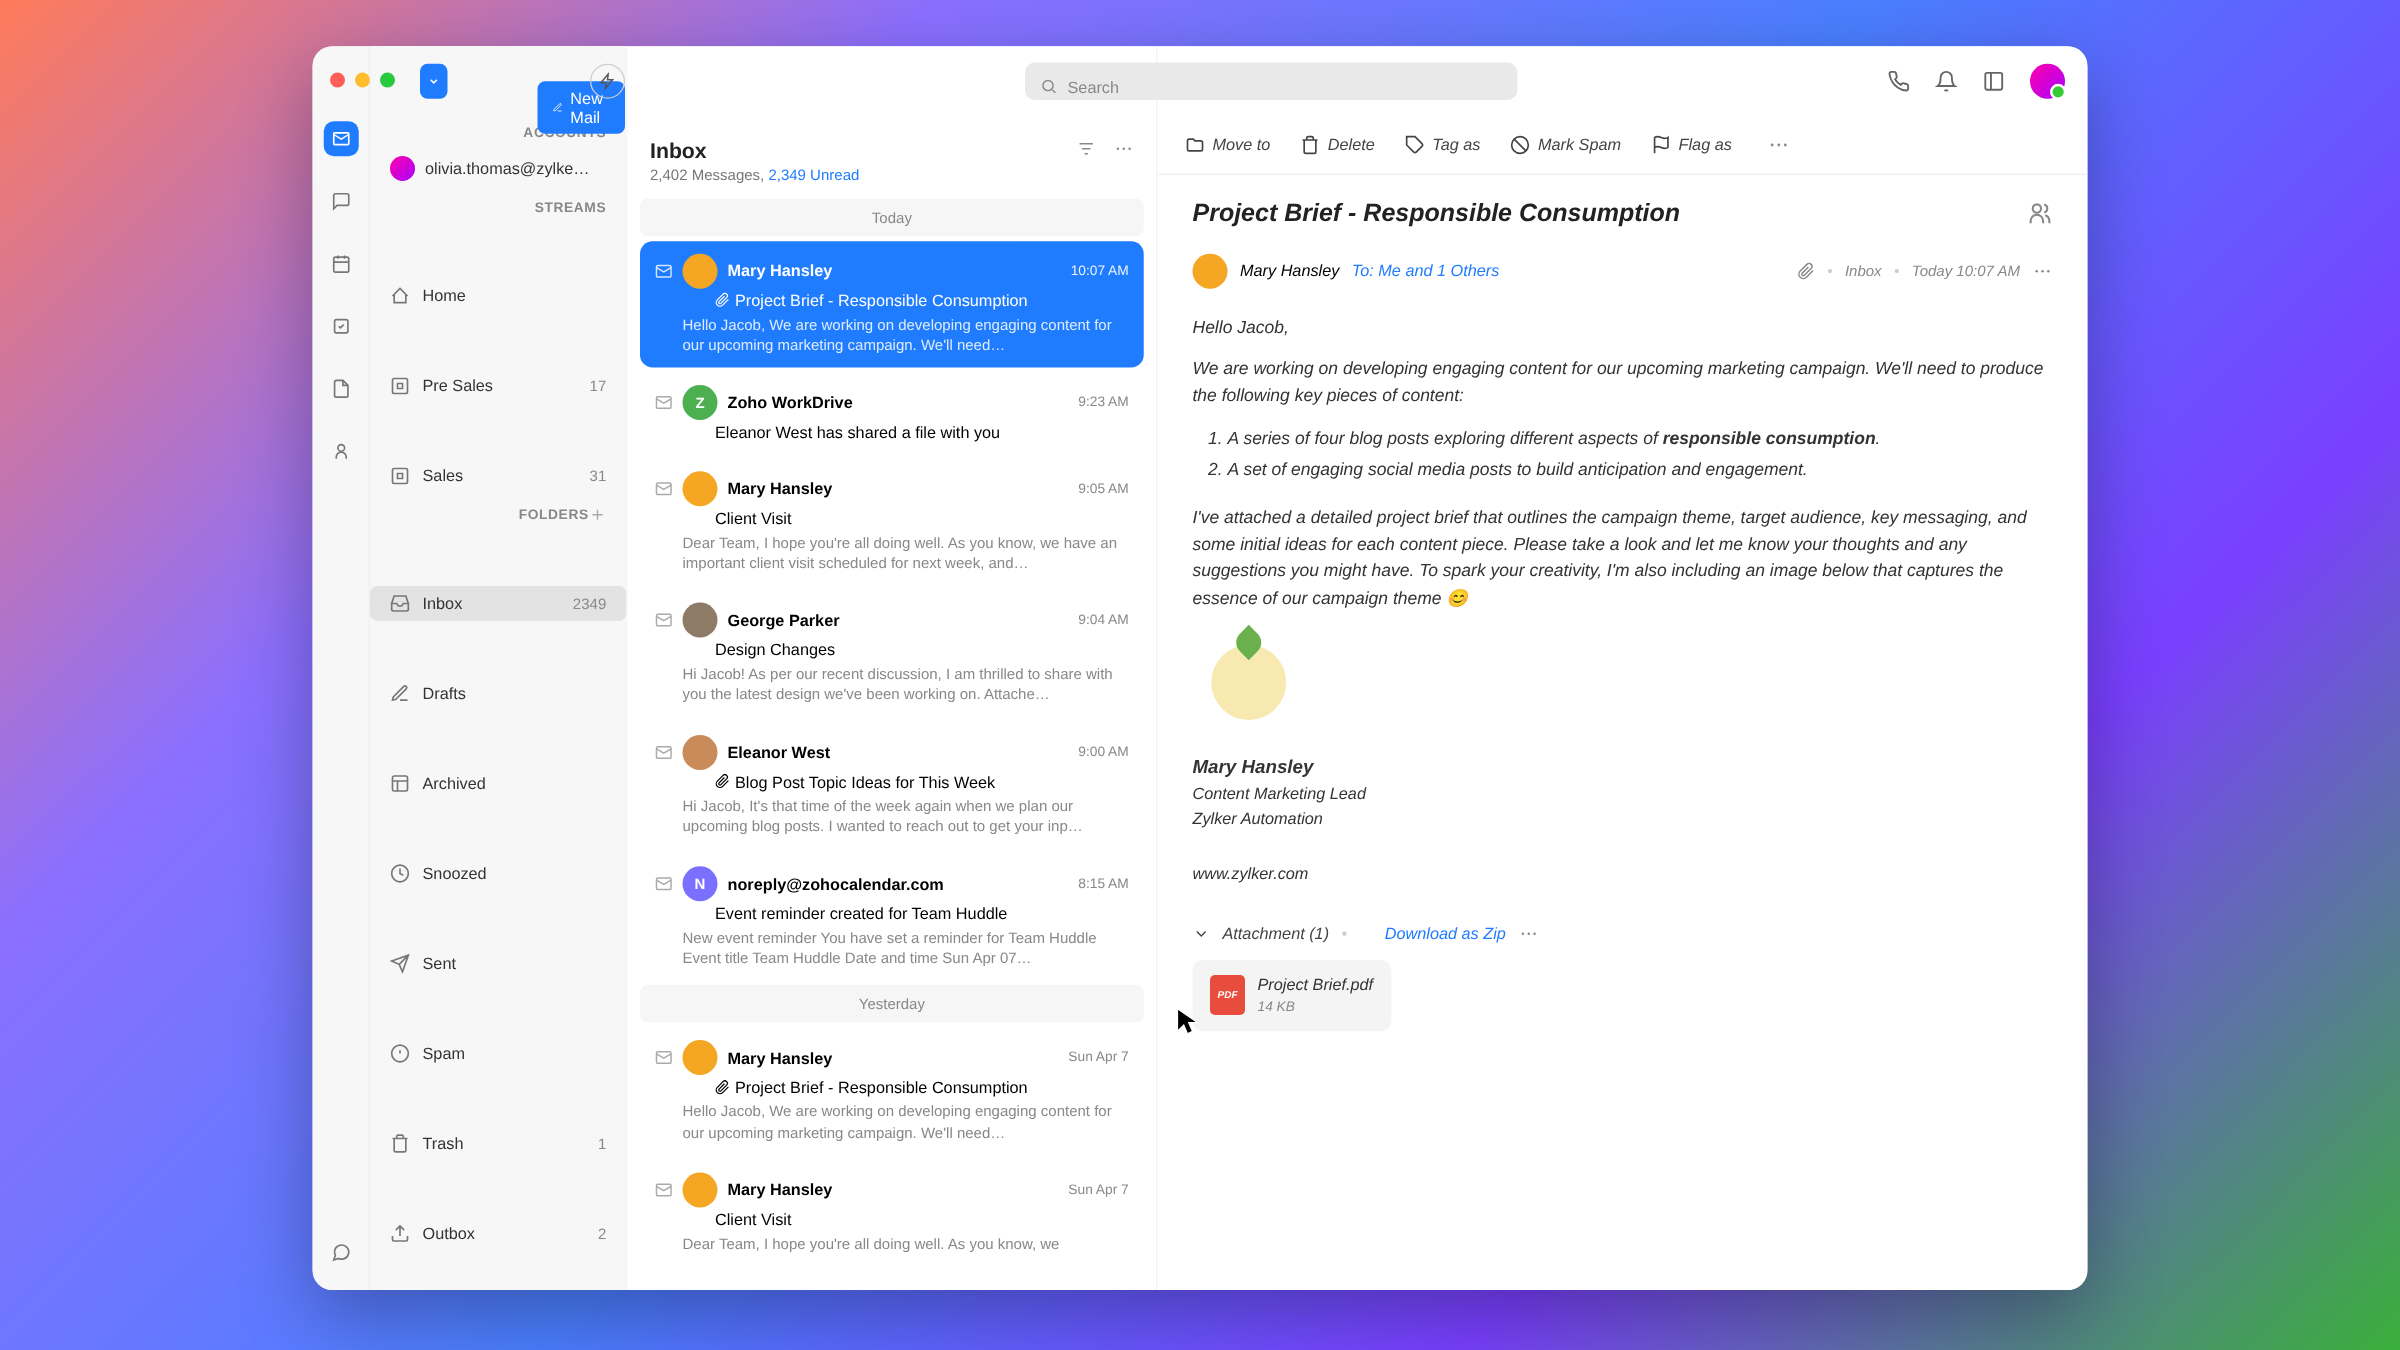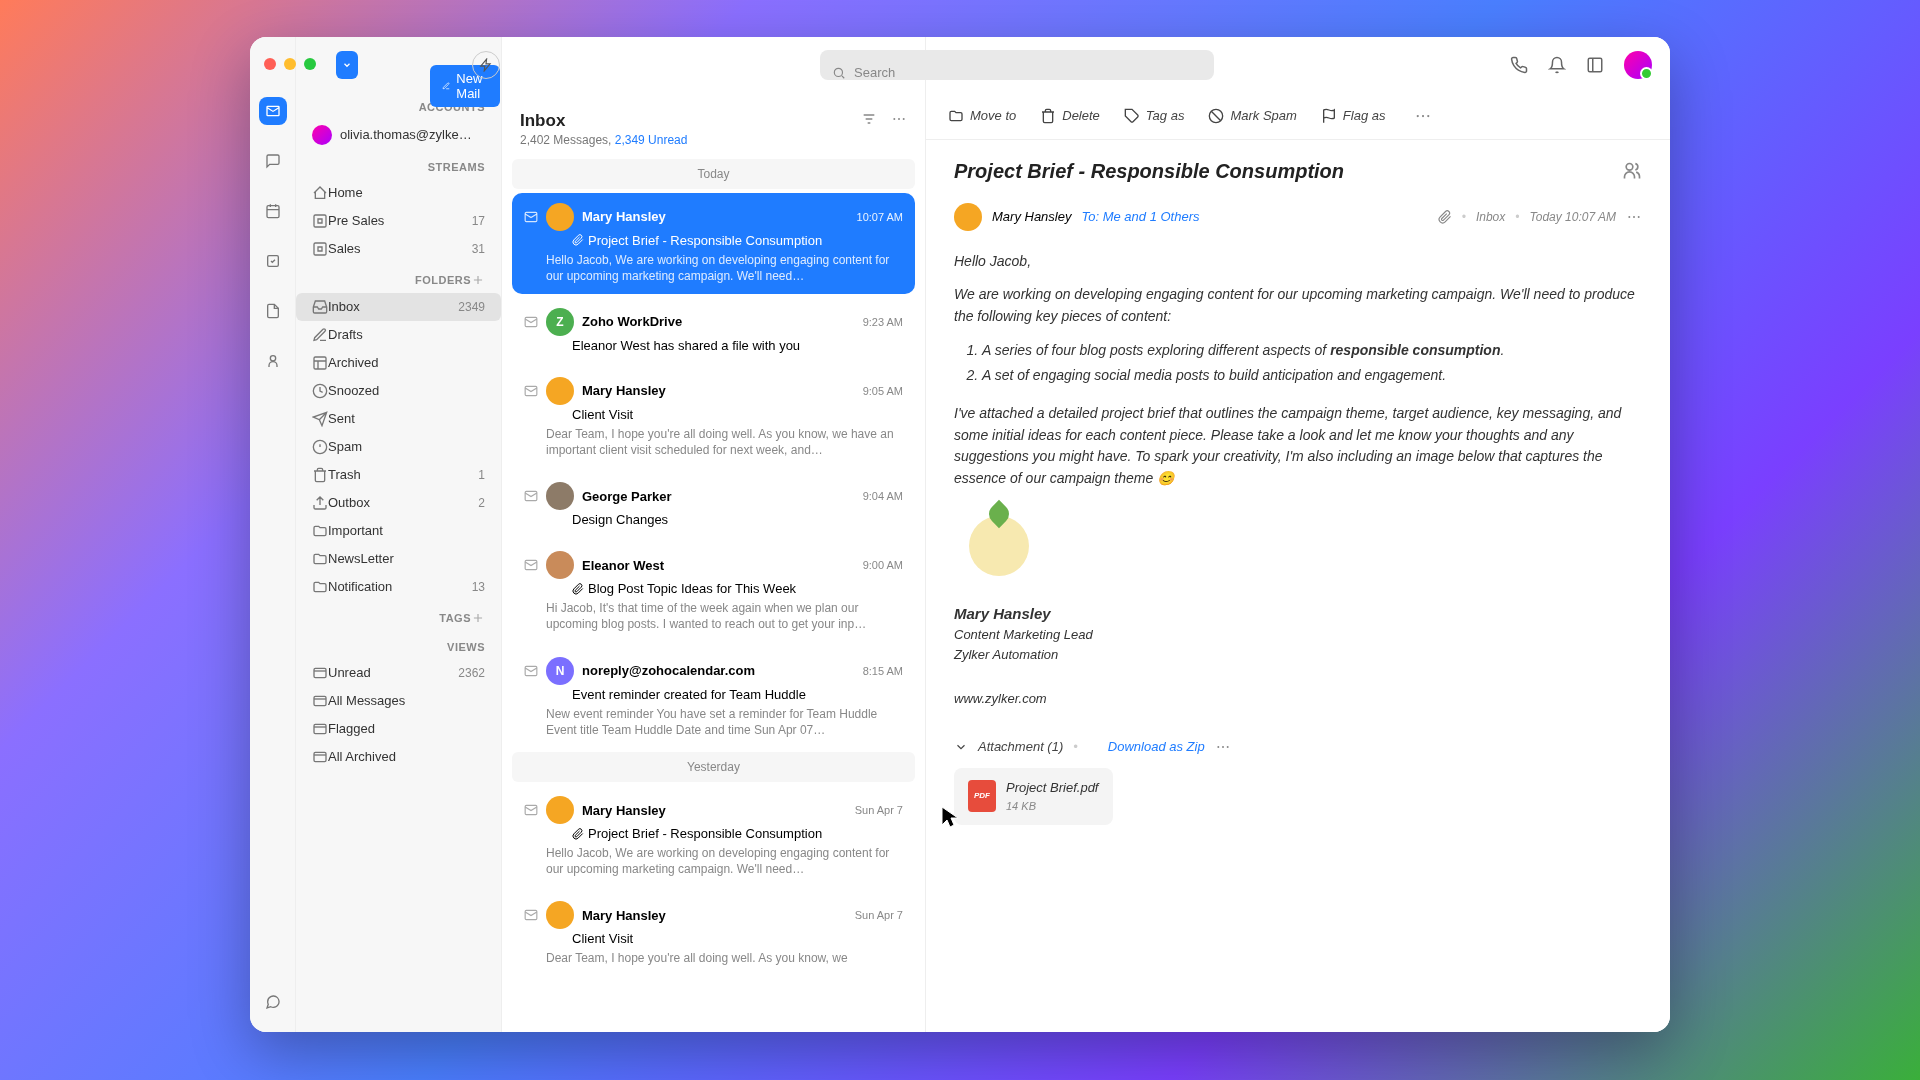--- a/index.html
+++ b/index.html
@@ -28,21 +28,21 @@
 .window-controls { position: absolute; top: 21px; left: 14px; display: flex; gap: 8px; }
 .wc { width: 12px; height: 12px; border-radius: 50%; }
 .wc.red { background: #ff5f56; } .wc.yellow { background: #ffbd2e; } .wc.green { background: #27c93f; }
 .new-mail { position: absolute; top: 14px; left: 90px; display: flex; align-items: center; gap: 6px; background: #1f7cff; color: #fff; padding: 6px 12px; border-radius: 6px; font-size: 13px; font-weight: 500; cursor: pointer; }
 .new-mail svg { width: 14px; height: 14px; }
 .new-mail-drop { width: 22px; height: 28px; background: #1f7cff; border-radius: 6px; margin-left: -4px; display: flex; align-items: center; justify-content: center; cursor: pointer; }
 .compose-circle { position: absolute; top: 14px; left: 222px; width: 28px; height: 28px; border: 1px solid #ccc; border-radius: 50%; display: flex; align-items: center; justify-content: center; cursor: pointer; color: #555; }
 .section-label { font-size: 11px; font-weight: 600; color: #888; letter-spacing: 0.5px; padding: 10px 16px 6px; display: flex; justify-content: flex-end; align-items: center; }
 .account-row { display: flex; align-items: center; gap: 8px; padding: 6px 16px; cursor: pointer; }
 .avatar-sm { width: 20px; height: 20px; border-radius: 50%; background: linear-gradient(135deg,#f0a,#a0f); }
-.side-item { display: flex; align-items: center; padding: 6px 16px; cursor: pointer; border-radius: 6px; color: #333; }
+.side-item { display: flex; align-items: center; gap: 10px; padding: 6px 16px; cursor: pointer; border-radius: 6px; color: #333; margin-top: 44px; }
 .side-item.selected { background: #e3e3e3; }
 .side-item .count { margin-left: auto; font-size: 12px; color: #888; }
 .side-icon { width: 16px; height: 16px; color: #777; flex-shrink: 0; }
 .add-ic { width: 14px; height: 14px; color: #aaa; cursor: pointer; }
 
 
 .list-col { width: 424px; background: #fff; border-right: 1px solid #eee; display: flex; flex-direction: column; }
 .list-header { padding: 18px 18px 10px; display: flex; align-items: flex-start; }
 .list-header h1 { font-size: 17px; font-weight: 700; color: #222; }
 .list-header .sub { font-size: 12px; color: #777; margin-top: 2px; }
@@ -61,21 +61,21 @@
 .msg.selected .msg-time { color: rgba(255,255,255,0.9); }
 .msg-subj { font-size: 13px; margin-left: 48px; margin-top: 2px; display: flex; align-items: center; gap: 4px; }
 .msg-prev { font-size: 12px; color: #888; margin-left: 22px; margin-top: 4px; line-height: 1.35; display: -webkit-box; -webkit-line-clamp: 2; -webkit-box-orient: vertical; overflow: hidden; }
 .msg.selected .msg-prev { color: rgba(255,255,255,0.85); }
 .msg.selected .msg-subj { font-weight: 500; }
 .attach-ic { width: 12px; height: 12px; }
 
 
 .reader { flex: 1; display: flex; flex-direction: column; background: #fff; font-style: italic; }
 .topbar { position: absolute; top: 0; left: 252px; right: 0; height: 56px; display: flex; align-items: center; padding: 0 18px; gap: 16px; }
-.search { flex: 0 0 394px; margin-left: 300px; background: #e9e9e9; border-radius: 8px; height: 30px; display: flex; align-items: flex-end; padding: 0 12px; gap: 8px; color: #888; font-size: 13px; }
+.search { flex: 0 0 394px; margin-left: 300px; background: #e9e9e9; border-radius: 8px; height: 30px; display: flex; align-items: flex-start; padding: 12px 12px; gap: 8px; color: #888; font-size: 13px; }
 .top-right { margin-left: auto; display: flex; align-items: center; gap: 20px; color: #666; }
 .top-avatar { width: 28px; height: 28px; border-radius: 50%; background: linear-gradient(135deg,#f0a,#a0f); position: relative; }
 .top-avatar::after { content: ''; position: absolute; right: -1px; bottom: -1px; width: 9px; height: 9px; background: #3c3; border: 2px solid #fff; border-radius: 50%; }
 .reader-actions { display: flex; gap: 24px; padding: 14px 22px; border-bottom: 1px solid #eee; margin-top: 56px; align-items: center; font-size: 13px; color: #444; }
 .r-act { display: flex; align-items: center; gap: 6px; cursor: pointer; }
 .r-act svg { width: 16px; height: 16px; }
 .reader-body { flex: 1; overflow-y: auto; padding: 20px 28px; }
 .reader-title { font-size: 20px; font-weight: 700; color: #222; margin-bottom: 20px; display: flex; align-items: center; }
 .reader-title svg { margin-left: auto; color: #888; width: 20px; height: 20px; }
 .reader-meta { display: flex; align-items: center; gap: 10px; font-size: 13px; margin-bottom: 20px; }
@@ -436,20 +436,21 @@
               <rect x="2" y="4" width="20" height="16" rx="2"></rect>
               <path d="M2 7l10 6 10-6"></path>
             </svg>
             <div class="msg-avatar" style="background:#8d7b68"></div>
             <span class="msg-sender">George Parker</span>
             <span class="msg-time">9:04 AM</span>
           </div>
           <div class="msg-subj">
             <span>Design Changes</span>
           </div>
+          <div class="msg-prev">Hi Jacob! As per our recent discussion, I am thrilled to share with you the latest design we've been working on. Attache…</div>
         </div>
         <div class="msg">
           <div class="msg-row1">
             <svg class="msg-icon" viewBox="0 0 24 24" fill="none" stroke="currentColor" stroke-width="2">
               <rect x="2" y="4" width="20" height="16" rx="2"></rect>
               <path d="M2 7l10 6 10-6"></path>
             </svg>
             <div class="msg-avatar" style="background:#c98b5a"></div>
             <span class="msg-sender">Eleanor West</span>
             <span class="msg-time">9:00 AM</span>

